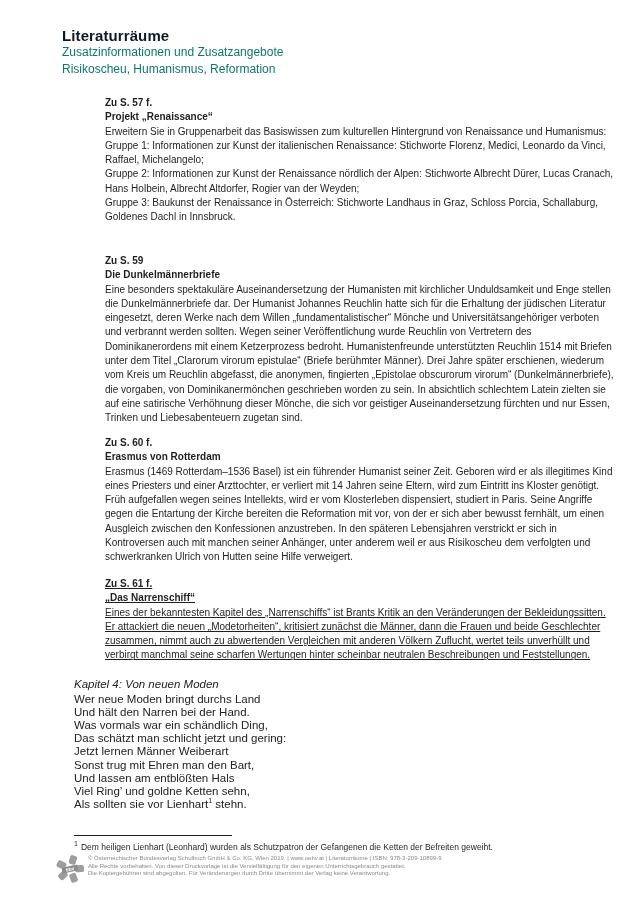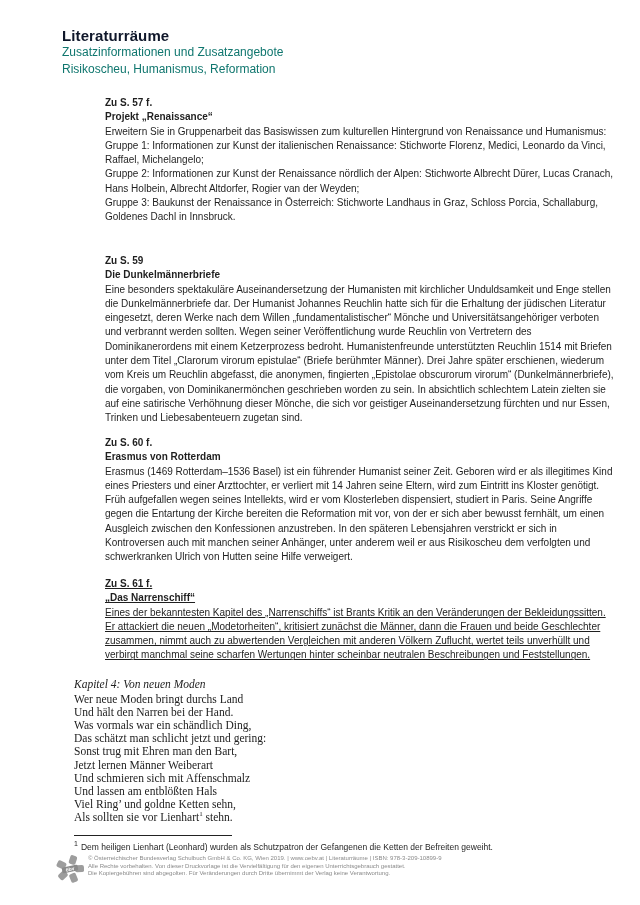--- a/index.html
+++ b/index.html
@@ -21,21 +21,21 @@
   .sec-ref, .sec-heading { font-weight:bold; }
   .sec-par { margin:0; }
   #section-0 { top:96px; }
   #section-1 { top:254px; }
   #section-2 { top:436px; }
   #section-3 { top:577px;text-decoration:underline; }
 
   
   .poem {
     position:absolute; left:74px; top:678px;
-    font-family:Liberation Serif, serif; font-size:11.5px; line-height:13.1px;
+    font-family:Liberation Sans, sans-serif; font-size:11.5px; line-height:13.1px;
     color:#222;
   }
   .poem-title { font-style:italic; margin-bottom:2px; }
   .poem sup, .footnote sup { font-size:7px; vertical-align:super; line-height:0; }
 
   
   .footnote { position:absolute; left:74px; top:835px; width:509px; font-size:8.5px; color:#1f1f1f; }
   .footnote-rule { width:158px; border-top:1.4px solid #222; margin-bottom:6px; }
   .footnote-text sup { margin-right:3px; }
 
@@ -81,23 +81,22 @@
     <div class="sec-heading">„Das Narrenschiff“</div>
     <div class="sec-par">Eines der bekanntesten Kapitel des „Narrenschiffs“ ist Brants Kritik an den Veränderungen der Bekleidungssitten. Er attackiert die neuen „Modetorheiten“, kritisiert zunächst die Männer, dann die Frauen und beide Geschlechter zusammen, nimmt auch zu abwertenden Vergleichen mit anderen Völkern Zuflucht, wertet teils unverhüllt und verbirgt manchmal seine scharfen Wertungen hinter scheinbar neutralen Beschreibungen und Feststellungen.</div>
   </div>
 
   <div class="poem">
     <div class="poem-title">Kapitel 4: Von neuen Moden</div>
     <div class="poem-line">Wer neue Moden bringt durchs Land</div>
     <div class="poem-line">Und hält den Narren bei der Hand.</div>
     <div class="poem-line">Was vormals war ein schändlich Ding,</div>
     <div class="poem-line">Das schätzt man schlicht jetzt und gering:</div>
+    <div class="poem-line">Jetzt lernen Männer Weiberart</div>
     <div class="poem-line">Sonst trug mit Ehren man den Bart,</div>
-    <div class="poem-line">Jetzt lernen Männer Weiberart</div>
-    <div class="poem-line">Und schmieren sich mit Affenschmalz</div>
     <div class="poem-line">Und lassen am entblößten Hals</div>
     <div class="poem-line">Viel Ring’ und goldne Ketten sehn,</div>
     <div class="poem-line"><span>Als sollten sie vor Lienhart</span><sup>1</sup><span> stehn.</span></div>
   </div>
 
   <div class="footnote">
     <div class="footnote-rule"></div>
     <div class="footnote-text"><sup>1</sup><span>Dem heiligen Lienhart (Leonhard) wurden als Schutzpatron der Gefangenen die Ketten der Befreiten geweiht.</span></div>
   </div>
 

